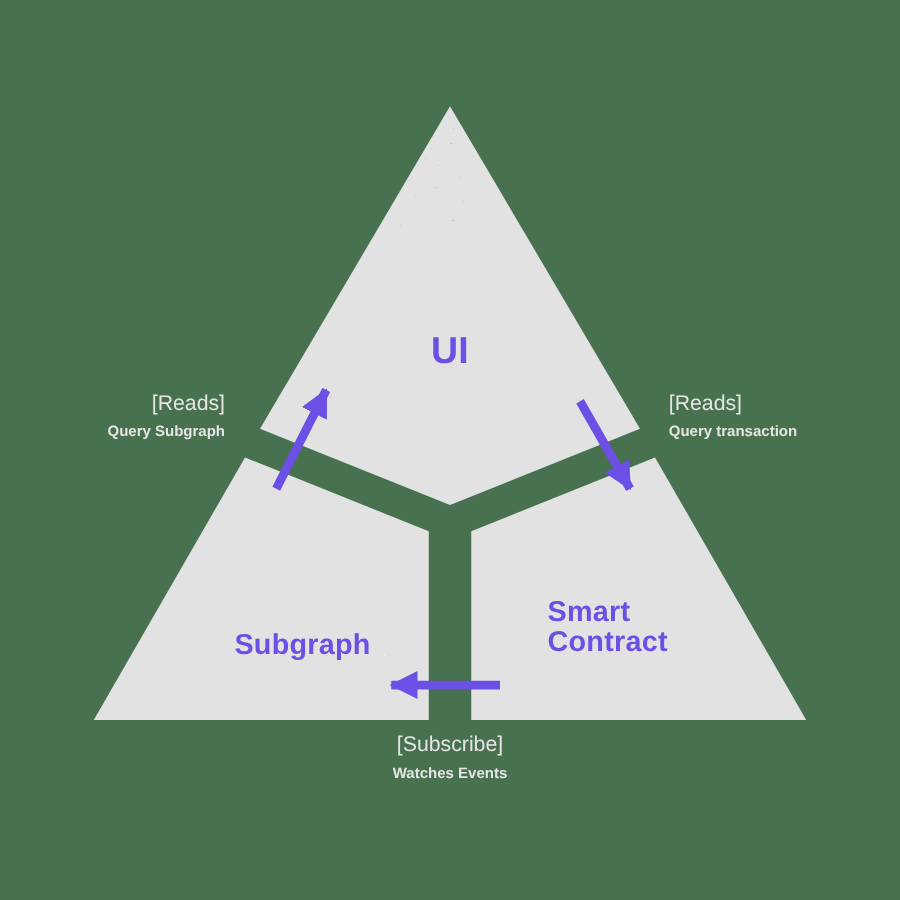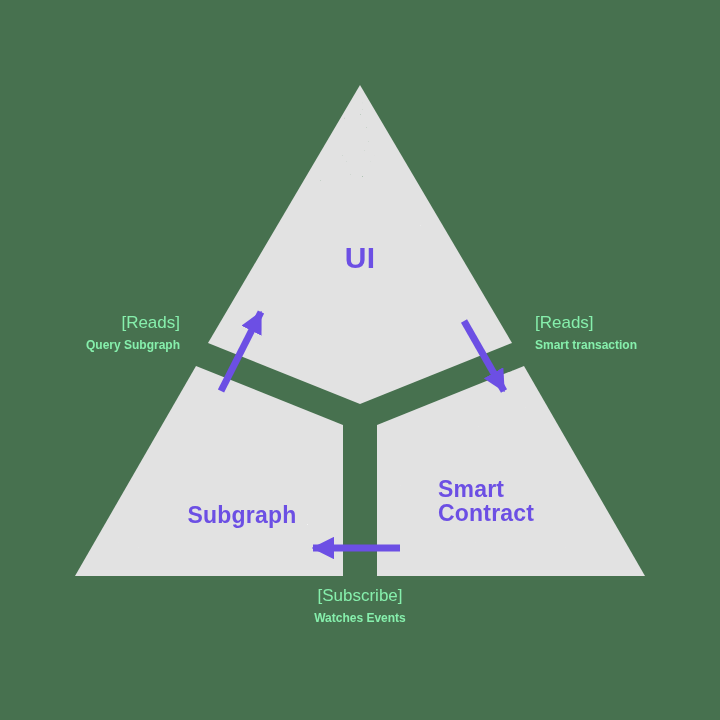--- a/index.html
+++ b/index.html
@@ -11,27 +11,27 @@
   .stage{position:relative;width:720px;height:720px;background:#47714F;}
   .stage svg{position:absolute;left:0;top:0;}
 
   .node-label{
     position:absolute;
     color:#6C4FE4;
     font-weight:700;
     white-space:pre-line;
     letter-spacing:.2px;
   }
-  .node-label.ui{left:360px;top:241px;transform:translateX(-50%);font-size:30px;}
+  .node-label.ui{left:360px;top:264px;transform:translateX(-50%);font-size:30px;}
   .node-label.subgraph{left:242px;top:502px;transform:translateX(-50%);font-size:23px;}
   .node-label.contract{left:438px;top:477px;font-size:23px;line-height:24px;}
 
   .edge-label{
     position:absolute;
-    color:#86efac;
+    color:#e5e5e5;
     font-size:17px;
     line-height:22px;
     white-space:nowrap;
   }
   .edge-label .tag{font-weight:400;}
   .edge-label .action{font-weight:700;font-size:12px;}
   .edge-label.reads{right:540px;top:312px;text-align:right;}
   .edge-label.writes{left:535px;top:312px;text-align:left;}
   .edge-label.subscribe{left:360px;top:585px;transform:translateX(-50%);text-align:center;}
 </style>
@@ -93,21 +93,21 @@
   <div class="node-label contract">Smart
 Contract</div>
 
   <div class="edge-label reads">
     <div class="tag">[Reads]</div>
     <div class="action">Query Subgraph</div>
   </div>
 
   <div class="edge-label writes">
     <div class="tag">[Reads]</div>
-    <div class="action">Smart transaction</div>
+    <div class="action">Query transaction</div>
   </div>
 
   <div class="edge-label subscribe">
     <div class="tag">[Subscribe]</div>
     <div class="action">Watches Events</div>
   </div>
 
 </div>
 
 </body></html>

